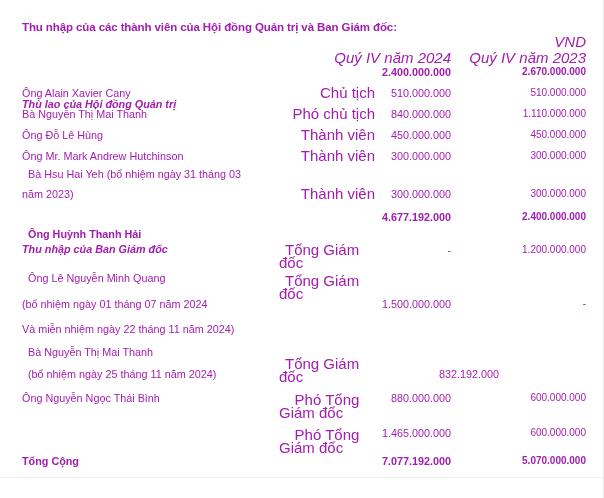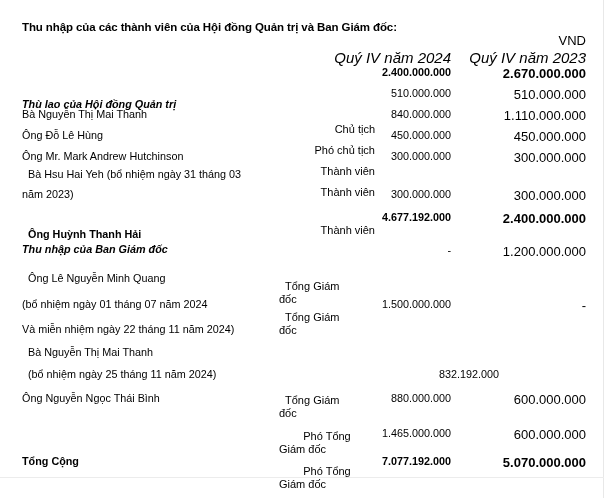--- a/index.html
+++ b/index.html
@@ -6,21 +6,21 @@
     margin: 0;
     padding: 0;
     background: #ffffff;
   }
   .page {
     position: relative;
     width: 604px;
     height: 498px;
     background: #ffffff;
     font-family: "Liberation Sans", "DejaVu Sans", sans-serif;
-    color: #000000;
+    color: #a21caf;
     overflow: hidden;
     box-sizing: border-box;
   }
   
   .edge-right {
     position: absolute;
     top: 0;
     right: 0;
     width: 1px;
     height: 498px;
@@ -40,22 +40,23 @@
     top: 21px;
     font-size: 11.5px;
     font-weight: bold;
     letter-spacing: -0.1px;
     white-space: nowrap;
   }
   .vnd {
     position: absolute;
     right: 18px;
     top: 33px;
-    font-size: 13px;
-    text-align: right;
+    font-size: 15px;
+    text-align: right;
+    font-style: italic;
   }
   .colhead {
     position: absolute;
     top: 49px;
     font-size: 15px;
     font-style: italic;
     text-align: right;
     white-space: nowrap;
   }
   .colhead.c1 { right: 153px; }
@@ -76,43 +77,42 @@
     position: absolute;
     left: 22px;
     font-size: 10.8px;
     white-space: nowrap;
   }
   .cell-label.indent { left: 28px; }
   .cell-role {
     position: absolute;
     right: 229px;
     width: 96px;
-    font-size: 11px;
+    font-size: 15px;
     text-align: right;
     line-height: 12.5px;
-    margin-top: 36px;
   }
   .cell-role.split {
     text-align: center;
   }
   .cell-role.split .l1 { display: block; text-align: center; }
   .cell-role.split .l2 { display: block; text-align: left; }
   .cell-role.split2 .l1 { display: block; text-align: left; padding-left: 6px;}
   .cell-role.split2 .l2 { display: block; text-align: left; padding-right: 12px;}
   .cell-v1 {
     position: absolute;
     right: 153px;
     font-size: 10.8px;
     text-align: right;
     white-space: nowrap;
   }
   .cell-v2 {
     position: absolute;
     right: 18px;
-    font-size: 13px;
+    font-size: 10px;
     text-align: right;
     white-space: nowrap;
   }
   .bi { font-weight: bold; font-style: italic; margin-top: 32px; }
   .b  { font-weight: bold; }
 </style>
 </head>
 <body>
 
 <div class="page">
@@ -128,20 +128,21 @@
 
   <div class="colhead c2">Quý IV năm 2023</div>
 
   <div class="tbl" id="table-body">
       <div class="row" style="position: absolute; top: 0px; left: 0px; height: 18px;">
         <div class="cell-label bi">Thù lao của Hội đồng Quản trị</div>
         <div class="cell-v1 b">2.400.000.000</div>
         <div class="cell-v2 b">2.670.000.000</div>
       </div>
       <div class="row" style="position: absolute; top: 21px; left: 0px; height: 18px;">
+        <div class="cell-label">Ông Alain Xavier Cany</div>
         <div class="cell-role">Chủ tịch</div>
         <div class="cell-v1">510.000.000</div>
         <div class="cell-v2">510.000.000</div>
       </div>
       <div class="row" style="position: absolute; top: 42px; left: 0px; height: 18px;">
         <div class="cell-label">Bà Nguyễn Thị Mai Thanh</div>
         <div class="cell-role">Phó chủ tịch</div>
         <div class="cell-v1">840.000.000</div>
         <div class="cell-v2">1.110.000.000</div>
       </div>

